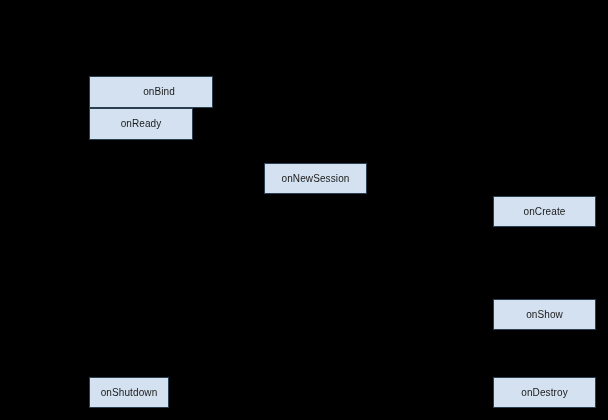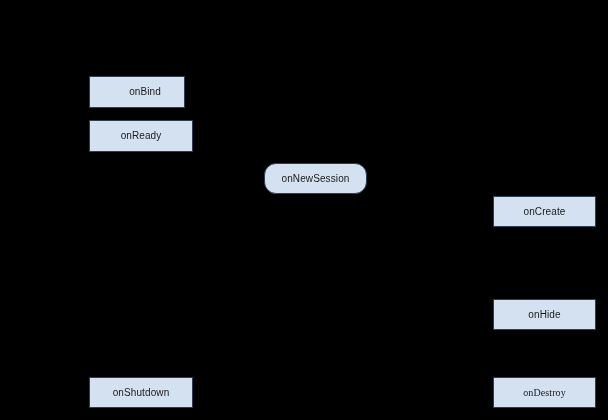--- a/index.html
+++ b/index.html
@@ -37,34 +37,34 @@
   .node-label {
     display: block;
     text-align: center;
   }
 </style>
 </head>
 <body>
 
 <div id="canvas" style="width: 608px; height: 420px; background: rgb(0, 0, 0);">
 
-<div class="node" style="left: 89px; top: 76px; width: 96px; height: 32px; background: rgb(212, 225, 240); border-color: rgb(42, 63, 82); color: rgb(26, 26, 26); padding-left: 16px;">
+<div class="node" style="left: 89px; top: 76px; width: 124px; height: 32px; background: rgb(212, 225, 240); border-color: rgb(42, 63, 82); color: rgb(26, 26, 26); padding-left: 16px;">
       <span class="node-label">onBind</span>
     </div>
-    <div class="node" style="left: 89px; top: 120px; width: 104px; height: 32px; background: rgb(212, 225, 240); border-color: rgb(42, 63, 82); color: rgb(26, 26, 26);">
+    <div class="node" style="left: 89px; top: 108px; width: 104px; height: 32px; background: rgb(212, 225, 240); border-color: rgb(42, 63, 82); color: rgb(26, 26, 26);">
       <span class="node-label">onReady</span>
     </div>
-    <div class="node" style="left: 264px; top: 163px; width: 103px; height: 31px; background: rgb(212, 225, 240); border-color: rgb(42, 63, 82); color: rgb(26, 26, 26); border-radius: 12px;">
+    <div class="node" style="left: 264px; top: 163px; width: 103px; height: 31px; background: rgb(212, 225, 240); border-color: rgb(42, 63, 82); color: rgb(26, 26, 26);">
       <span class="node-label">onNewSession</span>
     </div>
     <div class="node" style="left: 493px; top: 196px; width: 103px; height: 31px; background: rgb(212, 225, 240); border-color: rgb(42, 63, 82); color: rgb(26, 26, 26);">
       <span class="node-label">onCreate</span>
     </div>
     <div class="node" style="left: 493px; top: 299px; width: 103px; height: 31px; background: rgb(212, 225, 240); border-color: rgb(42, 63, 82); color: rgb(26, 26, 26);">
-      <span class="node-label">onHide</span>
+      <span class="node-label">onShow</span>
     </div>
-    <div class="node" style="left: 89px; top: 377px; width: 104px; height: 31px; background: rgb(212, 225, 240); border-color: rgb(42, 63, 82); color: rgb(26, 26, 26);">
+    <div class="node" style="left: 89px; top: 377px; width: 80px; height: 31px; background: rgb(212, 225, 240); border-color: rgb(42, 63, 82); color: rgb(26, 26, 26);">
       <span class="node-label">onShutdown</span>
     </div>
-    <div class="node" style="left: 493px; top: 377px; width: 103px; height: 31px; background: rgb(212, 225, 240); border-color: rgb(42, 63, 82); color: rgb(26, 26, 26); font-family: Liberation Serif, serif;">
+    <div class="node" style="left: 493px; top: 377px; width: 103px; height: 31px; background: rgb(212, 225, 240); border-color: rgb(42, 63, 82); color: rgb(26, 26, 26);">
       <span class="node-label">onDestroy</span>
     </div>
   </div>
 
 </body></html>

